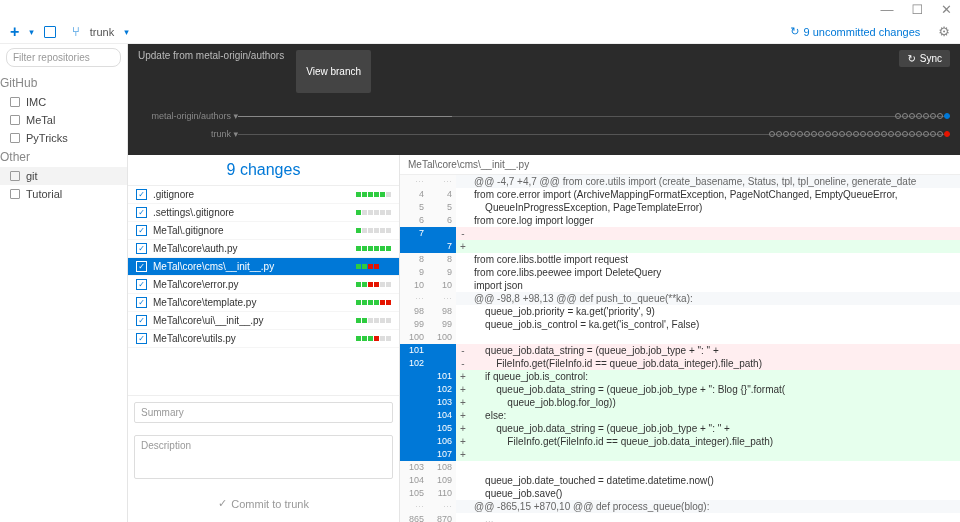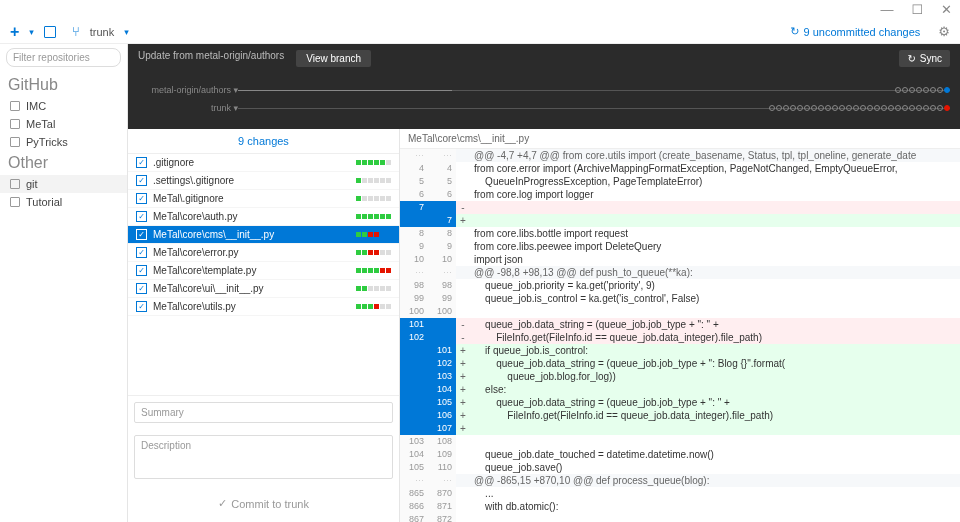--- a/index.html
+++ b/index.html
@@ -9,40 +9,40 @@
 .plus{color:#0078d7;font-size:16px;font-weight:bold}
 .chev{color:#0078d7;font-size:9px}
 .book{width:12px;height:12px;border:1px solid #0078d7;border-radius:1px}
 .branch-ico{color:#0078d7;font-size:13px;margin-left:6px}
 .branch-name{color:#555;font-size:11px}
 .uncommitted{color:#0078d7;font-size:11px;margin-left:auto;display:flex;align-items:center;gap:4px}
 .gear{color:#888;font-size:13px;margin-left:8px}
 .main{display:flex;height:478px}
 .sidebar{width:128px;border-right:1px solid #e5e5e5;padding:4px 0}
 .filter{margin:0 6px 6px;padding:3px 6px;border:1px solid #ddd;border-radius:8px;color:#999;font-size:10px}
-.sheading{padding:3px 8px;color:#888;font-size:16px}
+.sheading{padding:3px 0;color:#888;font-size:12px}
 .srow{display:flex;align-items:center;gap:6px;padding:3px 10px;font-size:11px;color:#444;cursor:pointer}
 .srow.sel{background:#f3f3f3}
 .repo-ico{width:10px;height:10px;border:1px solid #999;border-radius:1px}
 .center{flex:1;display:flex;flex-direction:column}
 .darkbar{background:#2b2b2b;color:#bbb;padding:6px 10px;display:flex;align-items:flex-start;gap:12px;font-size:10px}
-.viewbranch{background:#444;padding:3px 10px;border-radius:2px;color:#fff}
+.viewbranch{background:#444;padding:16px 10px;border-radius:2px;color:#fff}
 .sync{margin-left:auto;background:#444;padding:3px 8px;border-radius:2px;color:#fff;display:flex;gap:4px;align-items:center}
 .graph{background:#2b2b2b;padding:4px 10px 8px;font-size:9px;color:#888}
 .graphrow{display:flex;align-items:center;margin:8px 0}
 .glabel{width:100px;text-align:right}
 .gline{flex:1;height:1px;background:#555;position:relative}
 .gfill{height:1px;background:#888}
 .dots{position:absolute;right:0;top:-3px;display:flex;gap:1px}
 .dot{width:6px;height:6px;border-radius:50%;border:1px solid #888}
 .dot.b{background:#0078d7;border-color:#0078d7}
 .dot.r{background:#e51400;border-color:#e51400}
 .content{display:flex;flex:1;overflow:hidden}
 .changes{width:272px;border-right:1px solid #e5e5e5;display:flex;flex-direction:column}
-.chhdr{text-align:center;color:#0078d7;padding:6px 0;font-size:11px;border-bottom:1px solid #eee}
+.chhdr{text-align:center;color:#0078d7;padding:6px 0;font-size:16px;border-bottom:1px solid #eee}
 .flist{flex:1;overflow:auto}
 .frow{display:flex;align-items:center;padding:3px 8px;gap:6px;border-bottom:1px solid #f5f5f5;font-size:10px;cursor:pointer}
 .frow.sel{background:#0078d7;color:#fff}
 .cb{width:11px;height:11px;border:1px solid #0078d7;display:flex;align-items:center;justify-content:center;font-size:8px;color:#0078d7;background:#fff}
 .frow.sel .cb{border-color:#fff;color:#fff;background:#0078d7}
 .fname{flex:1;overflow:hidden;text-overflow:ellipsis;white-space:nowrap}
 .bars{display:flex;gap:1px}
 .sq{width:5px;height:5px}
 .sq.g{background:#2ecc40}.sq.r{background:#e51400}.sq.b{background:#0078d7}.sq.e{background:#ddd}
 .commitbox{padding:6px;border-top:1px solid #eee;display:flex;flex-direction:column;gap:12px}

